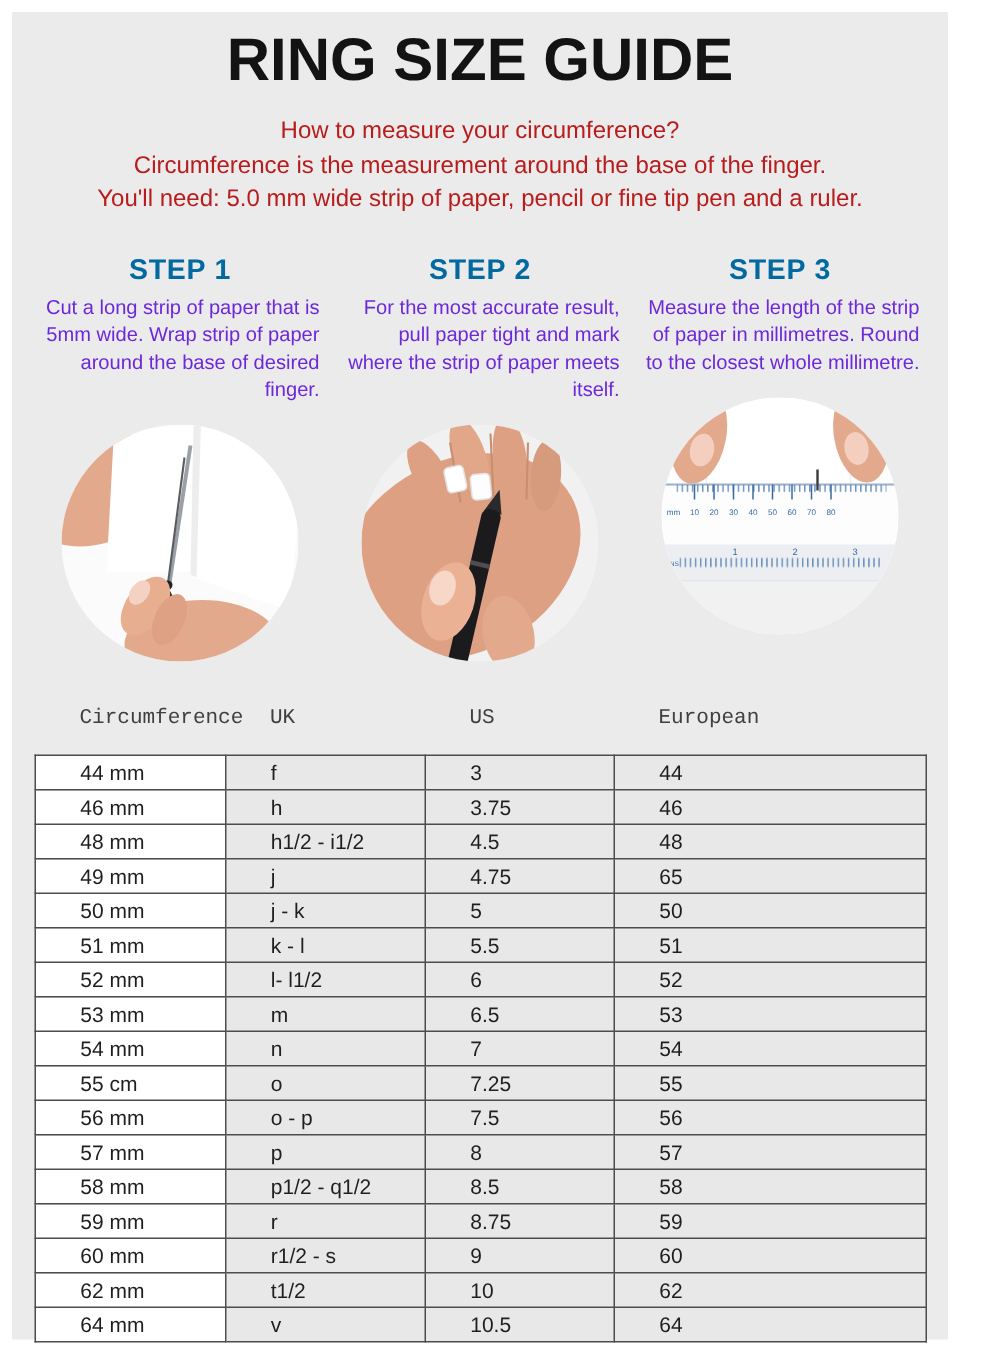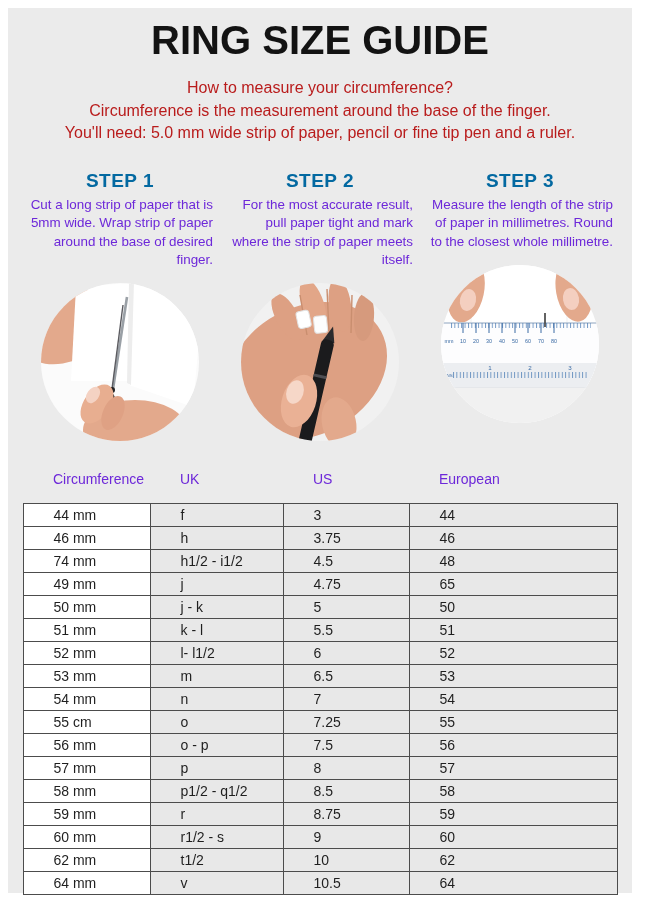--- a/index.html
+++ b/index.html
@@ -20,21 +20,21 @@
   .steps{display:flex;margin-top:25px;padding:0 12px;}
   .step{flex:1;text-align:center;}
   .step h2{margin:0;font-size:19px;font-weight:bold;color:#0369a1;letter-spacing:.5px;}
   .step .desc{margin:4px auto 0;max-width:186px;font-size:13.4px;line-height:1.36;color:#6d28d9;text-align:right;}
   .photo{width:158px;height:158px;margin:14px auto 0;}
   .photo svg{display:block;}
 
   .table-head{
     width:594px;margin:30px auto 6px;display:grid;
     grid-template-columns:127px 133px 126px 208px;
-    font-size:14px;color:#6d28d9;
+    font-size:14px;color:#404040;font-family:Liberation Mono, monospace;
   }
   .table-head span{padding-left:30px;}
   table.size-table{
     width:552px;margin:16px auto;border-collapse:collapse;table-layout:fixed;
   }
   table.size-table td{
     height:22px;font-size:14px;color:#1f1f1f;
     padding:0 4px 0 30px;border:1px solid #4c4c4c;
     background:#e8e8e8;white-space:nowrap;overflow:hidden;
   }
@@ -205,21 +205,21 @@
           <td class="col-gray">3</td>
           <td class="col-gray">44</td>
         </tr>
         <tr>
           <td class="col-circ">46 mm</td>
           <td class="col-gray">h</td>
           <td class="col-gray">3.75</td>
           <td class="col-gray">46</td>
         </tr>
         <tr>
-          <td class="col-circ">74 mm</td>
+          <td class="col-circ">48 mm</td>
           <td class="col-gray">h1/2 - i1/2</td>
           <td class="col-gray">4.5</td>
           <td class="col-gray">48</td>
         </tr>
         <tr>
           <td class="col-circ">49 mm</td>
           <td class="col-gray">j</td>
           <td class="col-gray">4.75</td>
           <td class="col-gray">65</td>
         </tr>

